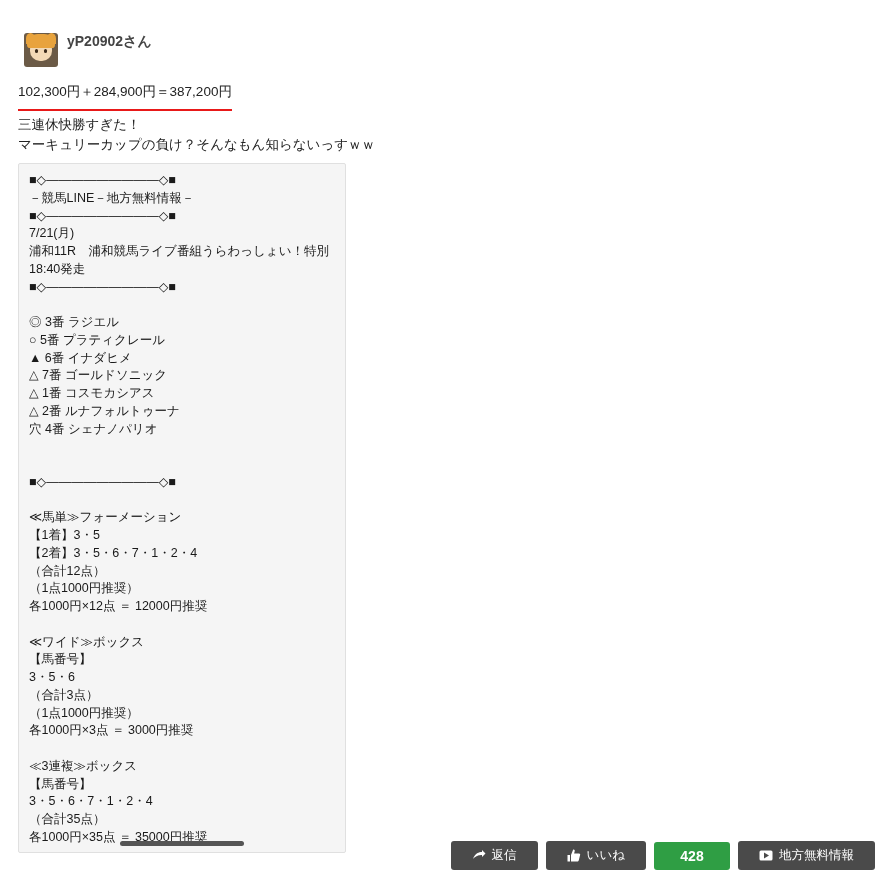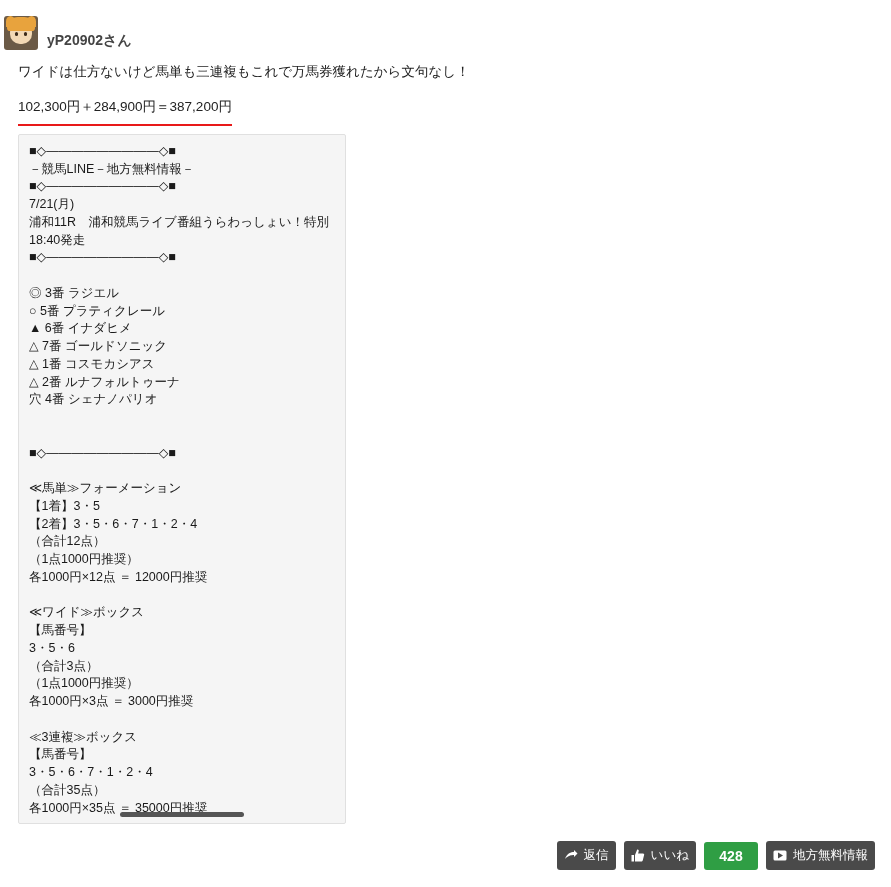--- a/index.html
+++ b/index.html
@@ -16,23 +16,24 @@
     overflow: hidden;
   }
   .post {
     position: absolute;
     left: 0;
     top: 0;
     width: 891px;
   }
   .post-header {
     display: flex;
-    align-items: flex-end;
-    padding: 16px 0 0 4px;
+    align-items: flex-start;
+    padding: 16px 0 0 24px;
     gap: 9px;
+    margin-top: 17px;
   }
   .avatar {
     width: 34px;
     height: 34px;
     border-radius: 3px;
     background: #6b5a46;
     position: relative;
     overflow: hidden;
     flex: 0 0 auto;
   }
@@ -138,33 +139,33 @@
   }
   .btn {
     display: flex;
     align-items: center;
     gap: 6px;
     background: #4a4a4a;
     color: #ffffff;
     font-size: 12.5px;
     border: none;
     border-radius: 3px;
-    padding: 8px 7px;
+    padding: 8px 21px;
     cursor: pointer;
     line-height: 1;
     font-family: "Liberation Sans", sans-serif;
   }
   .btn svg { display: block; }
   .count-badge {
     background: #2f9e44;
     color: #fff;
     font-size: 14px;
     font-weight: bold;
     border-radius: 3px;
-    padding: 7px 12px;
+    padding: 7px 23px;
     line-height: 1;
     min-width: 30px;
     text-align: center;
   }
 </style>
 </head>
 <body>
 
 <div class="post">
 
@@ -173,24 +174,25 @@
       <div class="ear-l"></div>
       <div class="ear-r"></div>
       <div class="face"></div>
       <div class="hair"></div>
       <div class="eye-l"></div>
       <div class="eye-r"></div>
     </div>
     <div class="username">yP20902さん</div>
   </div>
 
-  <div class="intro-line">ワイドは仕方ないけど馬単も三連複もこれで万馬券獲れたから文句なし！</div>
 
   <div class="sum-line">102,300円＋284,900円＝387,200円</div>
 
+  <div class="after-sum" style="white-space: pre-wrap;">三連休快勝すぎた！
+マーキュリーカップの負け？そんなもん知らないっすｗｗ</div>
 
   <div class="quote-box">
     <div class="quote-body">■◇—————————◇■
 －競馬LINE－地方無料情報－
 ■◇—————————◇■
 7/21(月)
 浦和11R　浦和競馬ライブ番組うらわっしょい！特別
 18:40発走
 ■◇—————————◇■
 

